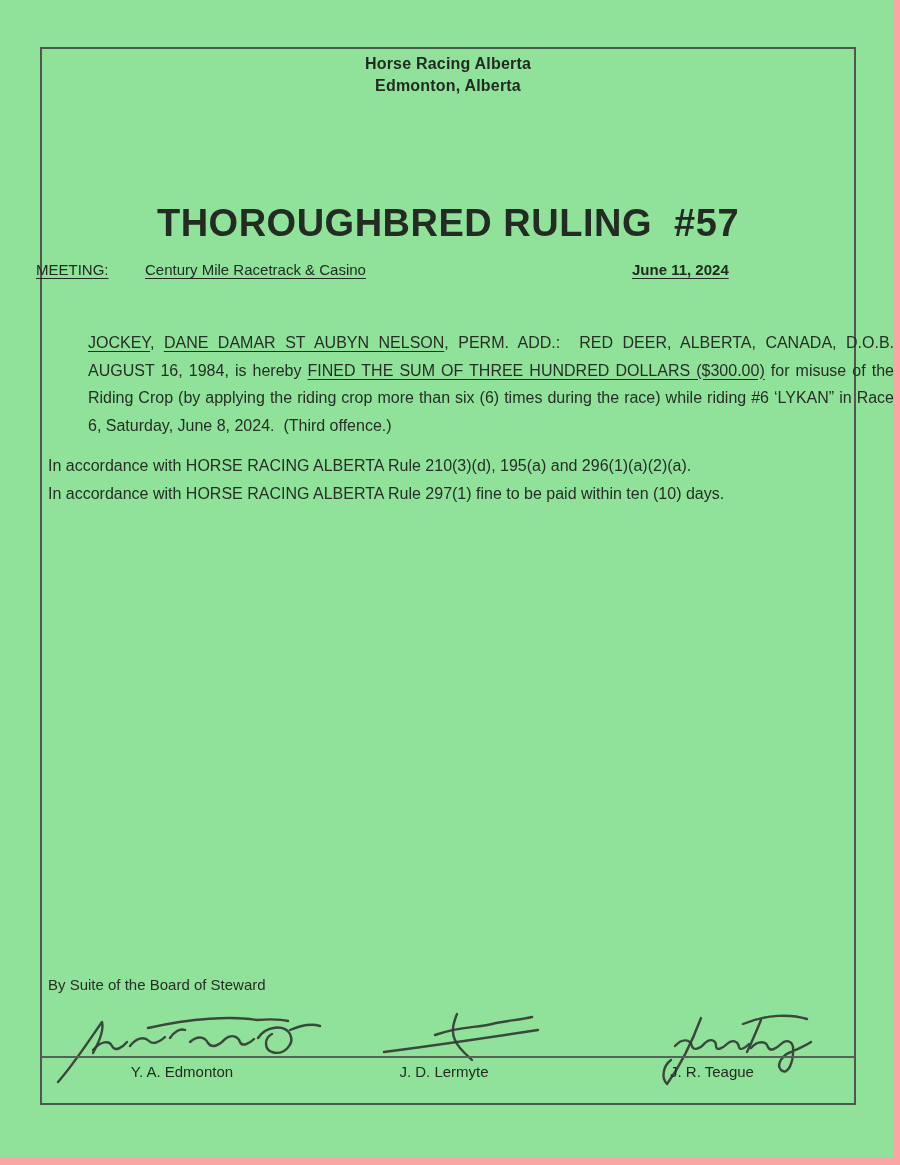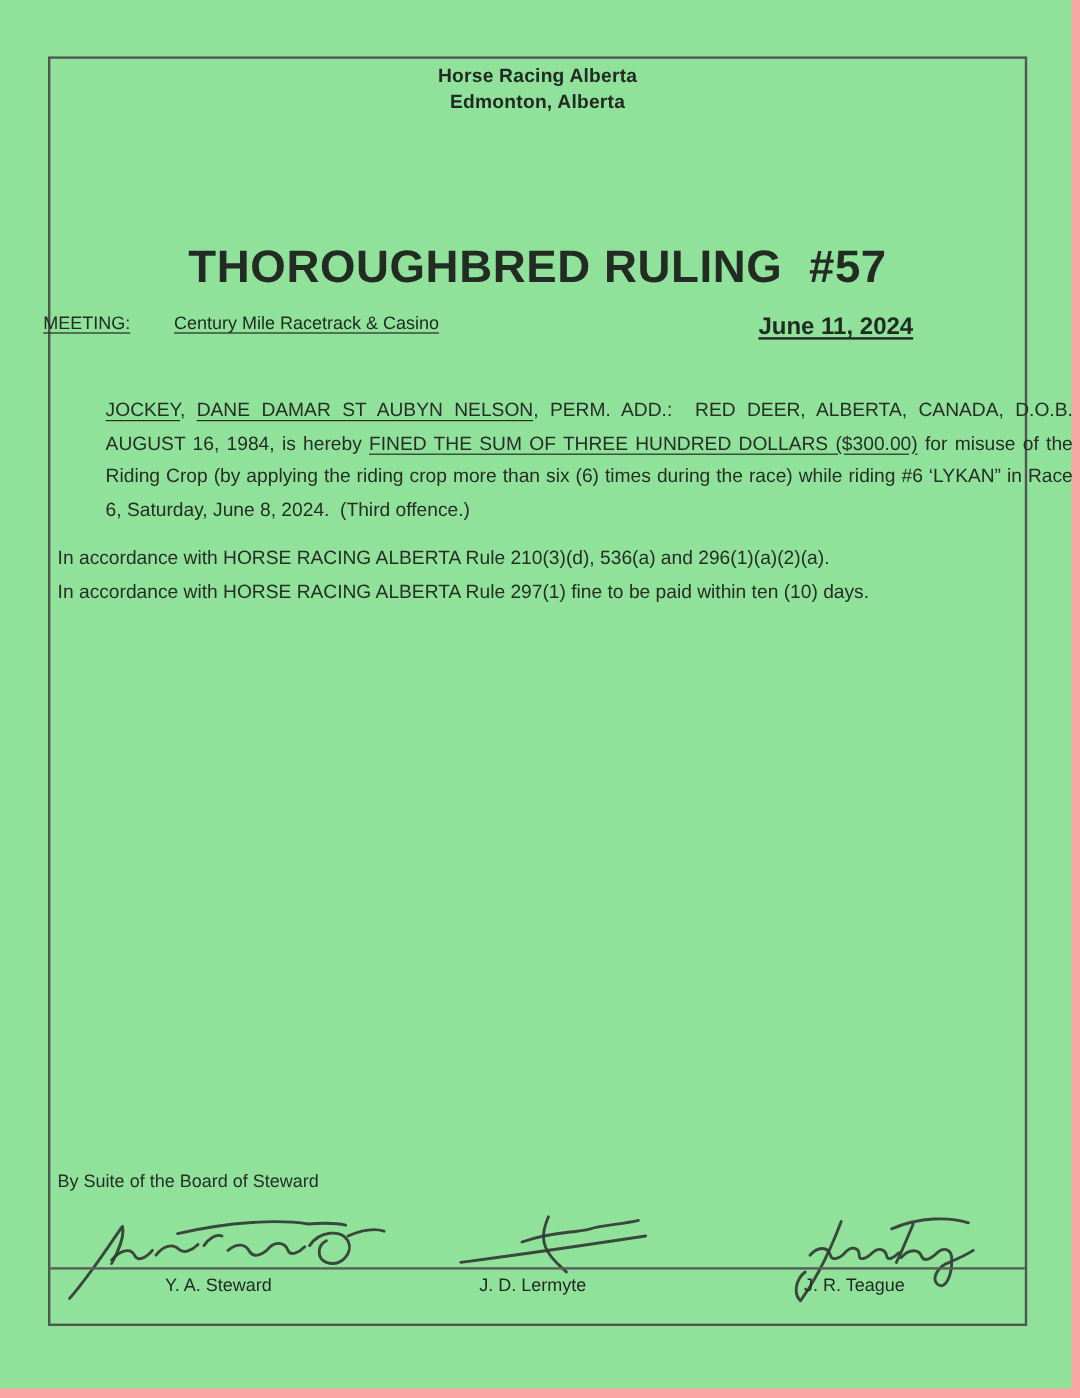--- a/index.html
+++ b/index.html
@@ -74,21 +74,21 @@
     font-size: 15px;
     font-weight: normal;
     color: #222b22;
     text-decoration: underline;
     text-underline-offset: 3px;
   }
   .meeting-date {
     position: absolute;
     left: 632px;
     top: 261px;
-    font-size: 20px;
+    font-size: 15px;
     font-weight: bold;
     color: #222b22;
     text-decoration: underline;
     text-underline-offset: 3px;
   }
   .body-para {
     position: absolute;
     left: 48px;
     width: 806px;
     font-size: 16px;
@@ -154,21 +154,21 @@
     <div>Edmonton, Alberta</div>
   </div>
 
   <div class="doc-title">THOROUGHBRED RULING  #57</div>
 
   <div class="meeting-label">MEETING:</div>
   <div class="meeting-value">Century Mile Racetrack &amp; Casino</div>
   <div class="meeting-date">June 11, 2024</div>
 
   <div class="body-para para-1"><span class="u">JOCKEY</span><span>, </span><span class="u">DANE DAMAR ST AUBYN NELSON</span><span>, PERM. ADD.:  RED DEER, ALBERTA, CANADA, D.O.B. AUGUST 16, 1984, is hereby </span><span class="u">FINED THE SUM OF THREE HUNDRED DOLLARS ($300.00)</span><span> for misuse of the Riding Crop (by applying the riding crop more than six (6) times during the race) while riding #6 ‘LYKAN” in Race 6, Saturday, June 8, 2024.  (Third offence.)</span></div>
-  <div class="body-para para-2">In accordance with HORSE RACING ALBERTA Rule 210(3)(d), 536(a) and 296(1)(a)(2)(a).</div>
+  <div class="body-para para-2">In accordance with HORSE RACING ALBERTA Rule 210(3)(d), 195(a) and 296(1)(a)(2)(a).</div>
   <div class="body-para para-3">In accordance with HORSE RACING ALBERTA Rule 297(1) fine to be paid within ten (10) days.</div>
 
   <div class="by-order">By Suite of the Board of Steward</div>
 
   <svg class="scribble" style="left:52px; top:1008px;" width="270" height="80" viewBox="0 0 270 80">
     <path d="M6 74 C 22 56 40 28 50 14 C 52 22 46 36 41 45"></path>
     <path d="M41 42 C 49 33 57 32 60 38 C 63 44 70 40 75 34"></path>
     <path d="M78 38 C 84 30 92 28 97 33 C 101 37 108 34 113 29"></path>
     <path d="M118 30 C 122 24 128 20 133 22"></path>
     <path d="M96 20 C 140 10 180 8 205 12 C 218 11 228 11 236 13"></path>
@@ -186,16 +186,16 @@
   <svg class="scribble" style="left:645px; top:1006px;" width="175" height="88" viewBox="0 0 175 88">
     <path d="M56 12 C 50 28 38 56 22 78 C 16 72 18 60 26 54"></path>
     <path d="M30 40 C 37 32 45 33 47 40 C 48 45 55 43 60 37 C 65 32 71 34 71 40 C 71 45 77 43 82 38 C 87 33 93 35 94 41 C 95 45 100 42 104 38"></path>
     <path d="M98 18 C 122 8 146 8 162 13"></path>
     <path d="M116 14 C 111 26 106 38 102 46"></path>
     <path d="M106 42 C 113 34 121 35 123 41 C 125 46 131 43 136 38 C 141 33 147 35 148 41 C 149 56 143 70 136 64 C 131 59 137 49 146 46 C 153 43 160 40 166 36"></path>
   </svg>
 
   <div class="sig-rule"></div>
 
-  <div class="sig-name sig-name-1">Y. A. Steward</div>
+  <div class="sig-name sig-name-1">Y. A. Edmonton</div>
   <div class="sig-name sig-name-2">J. D. Lermyte</div>
   <div class="sig-name sig-name-3">J. R. Teague</div>
 </div>
 
 </body></html>

